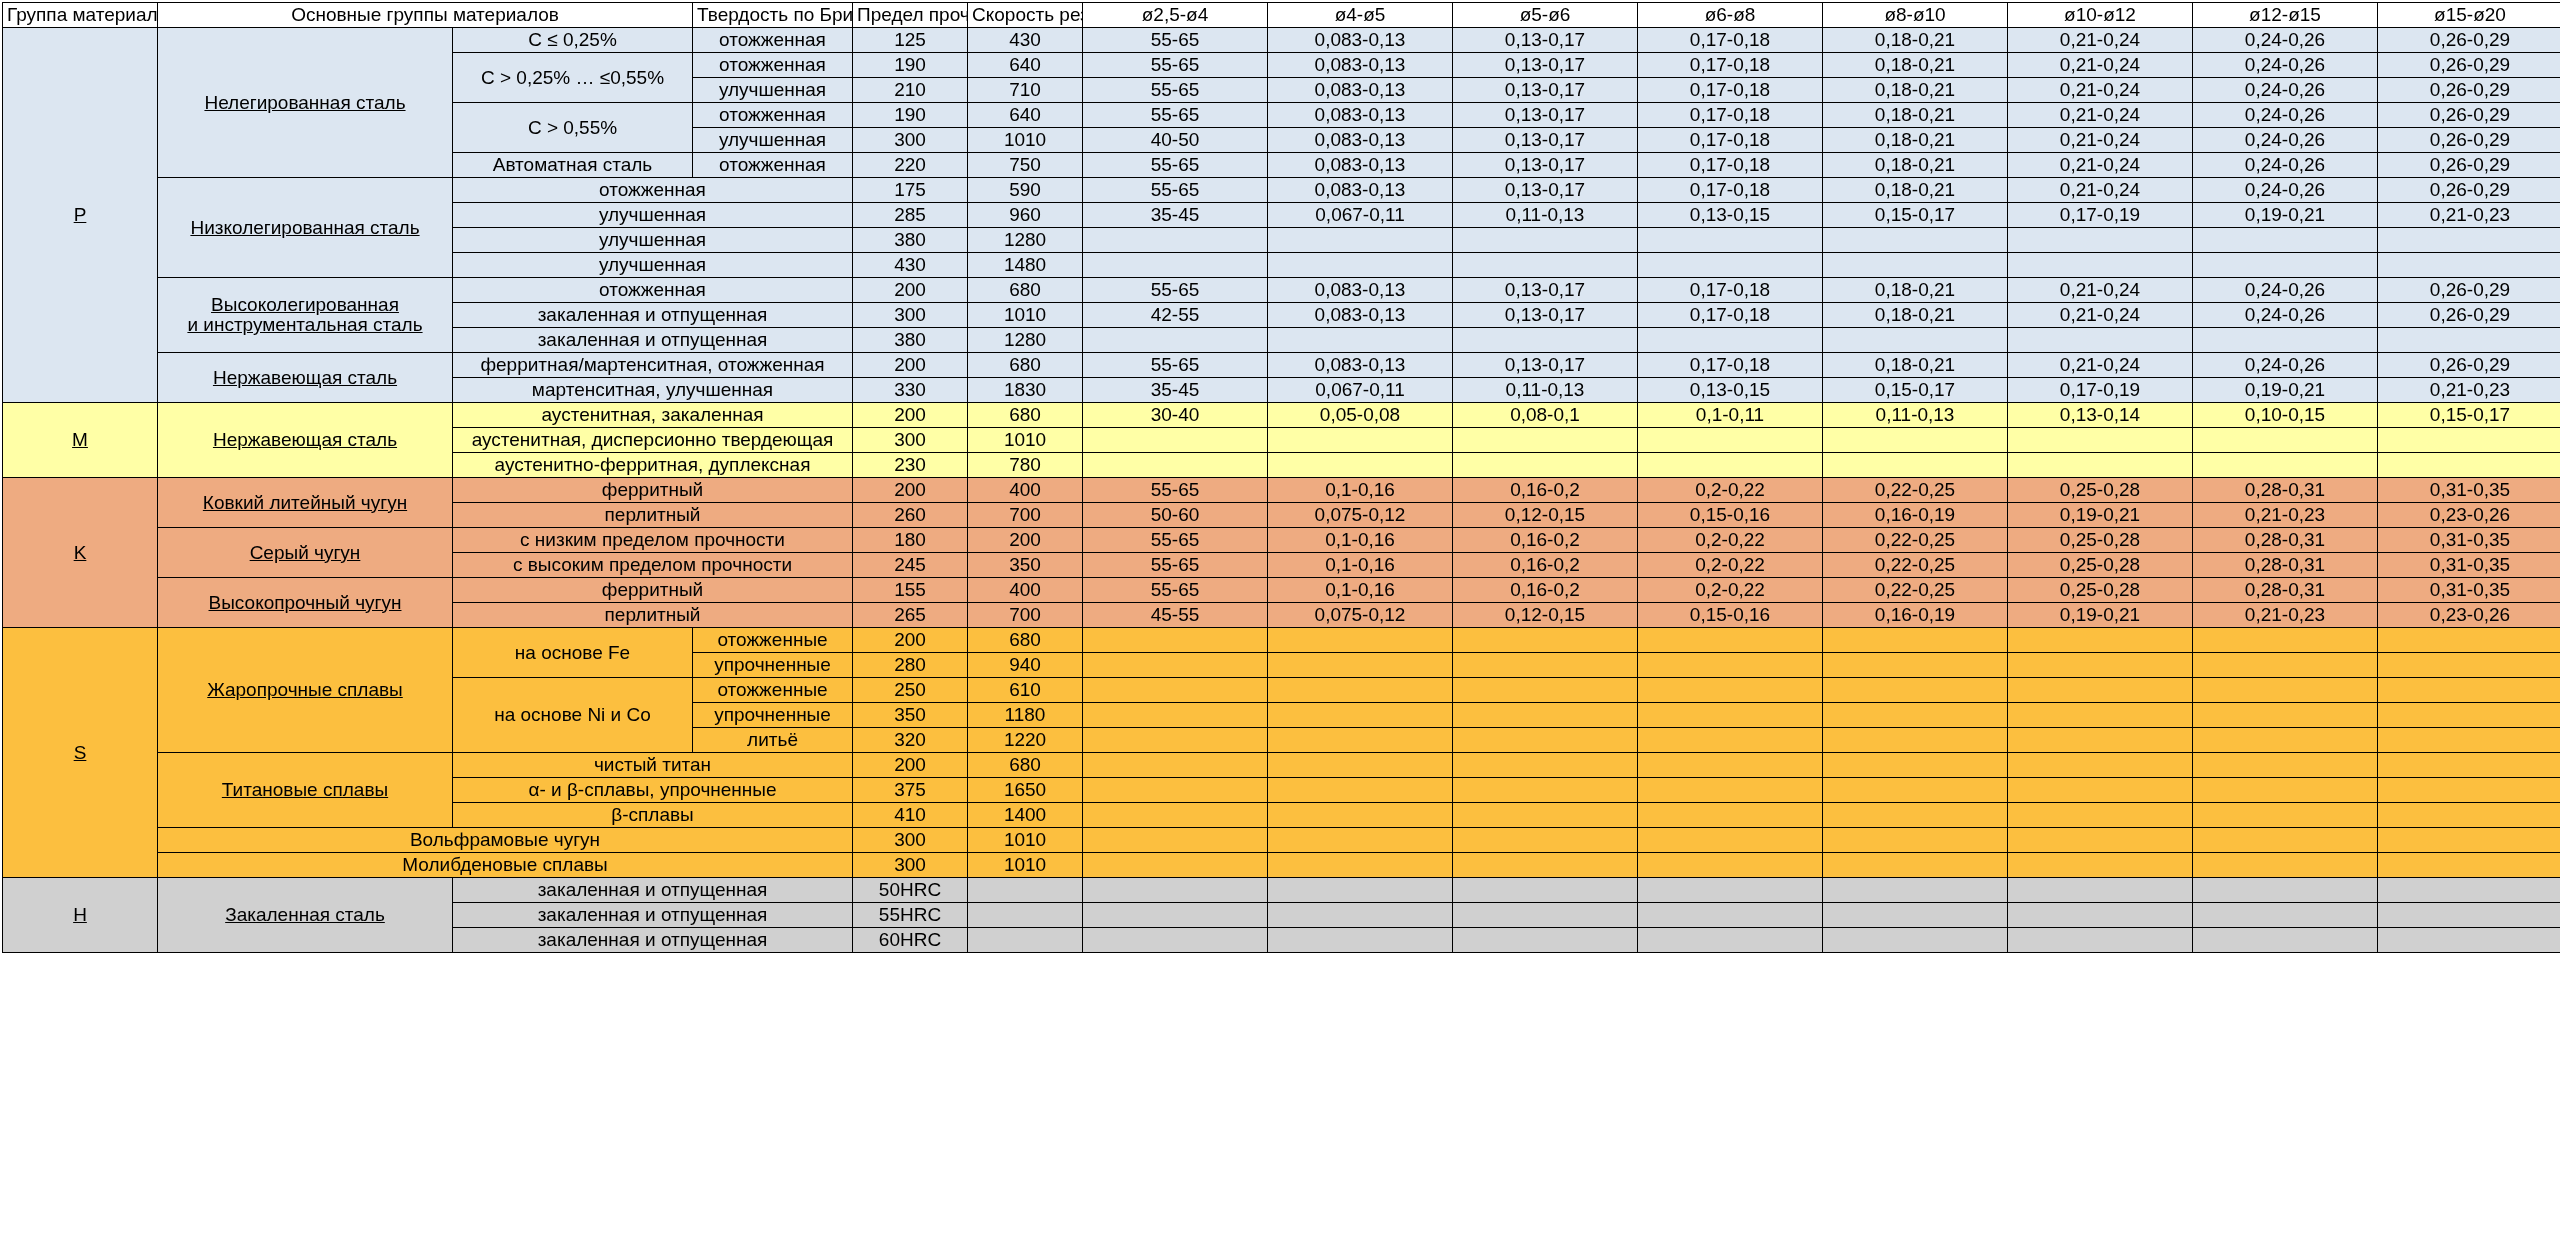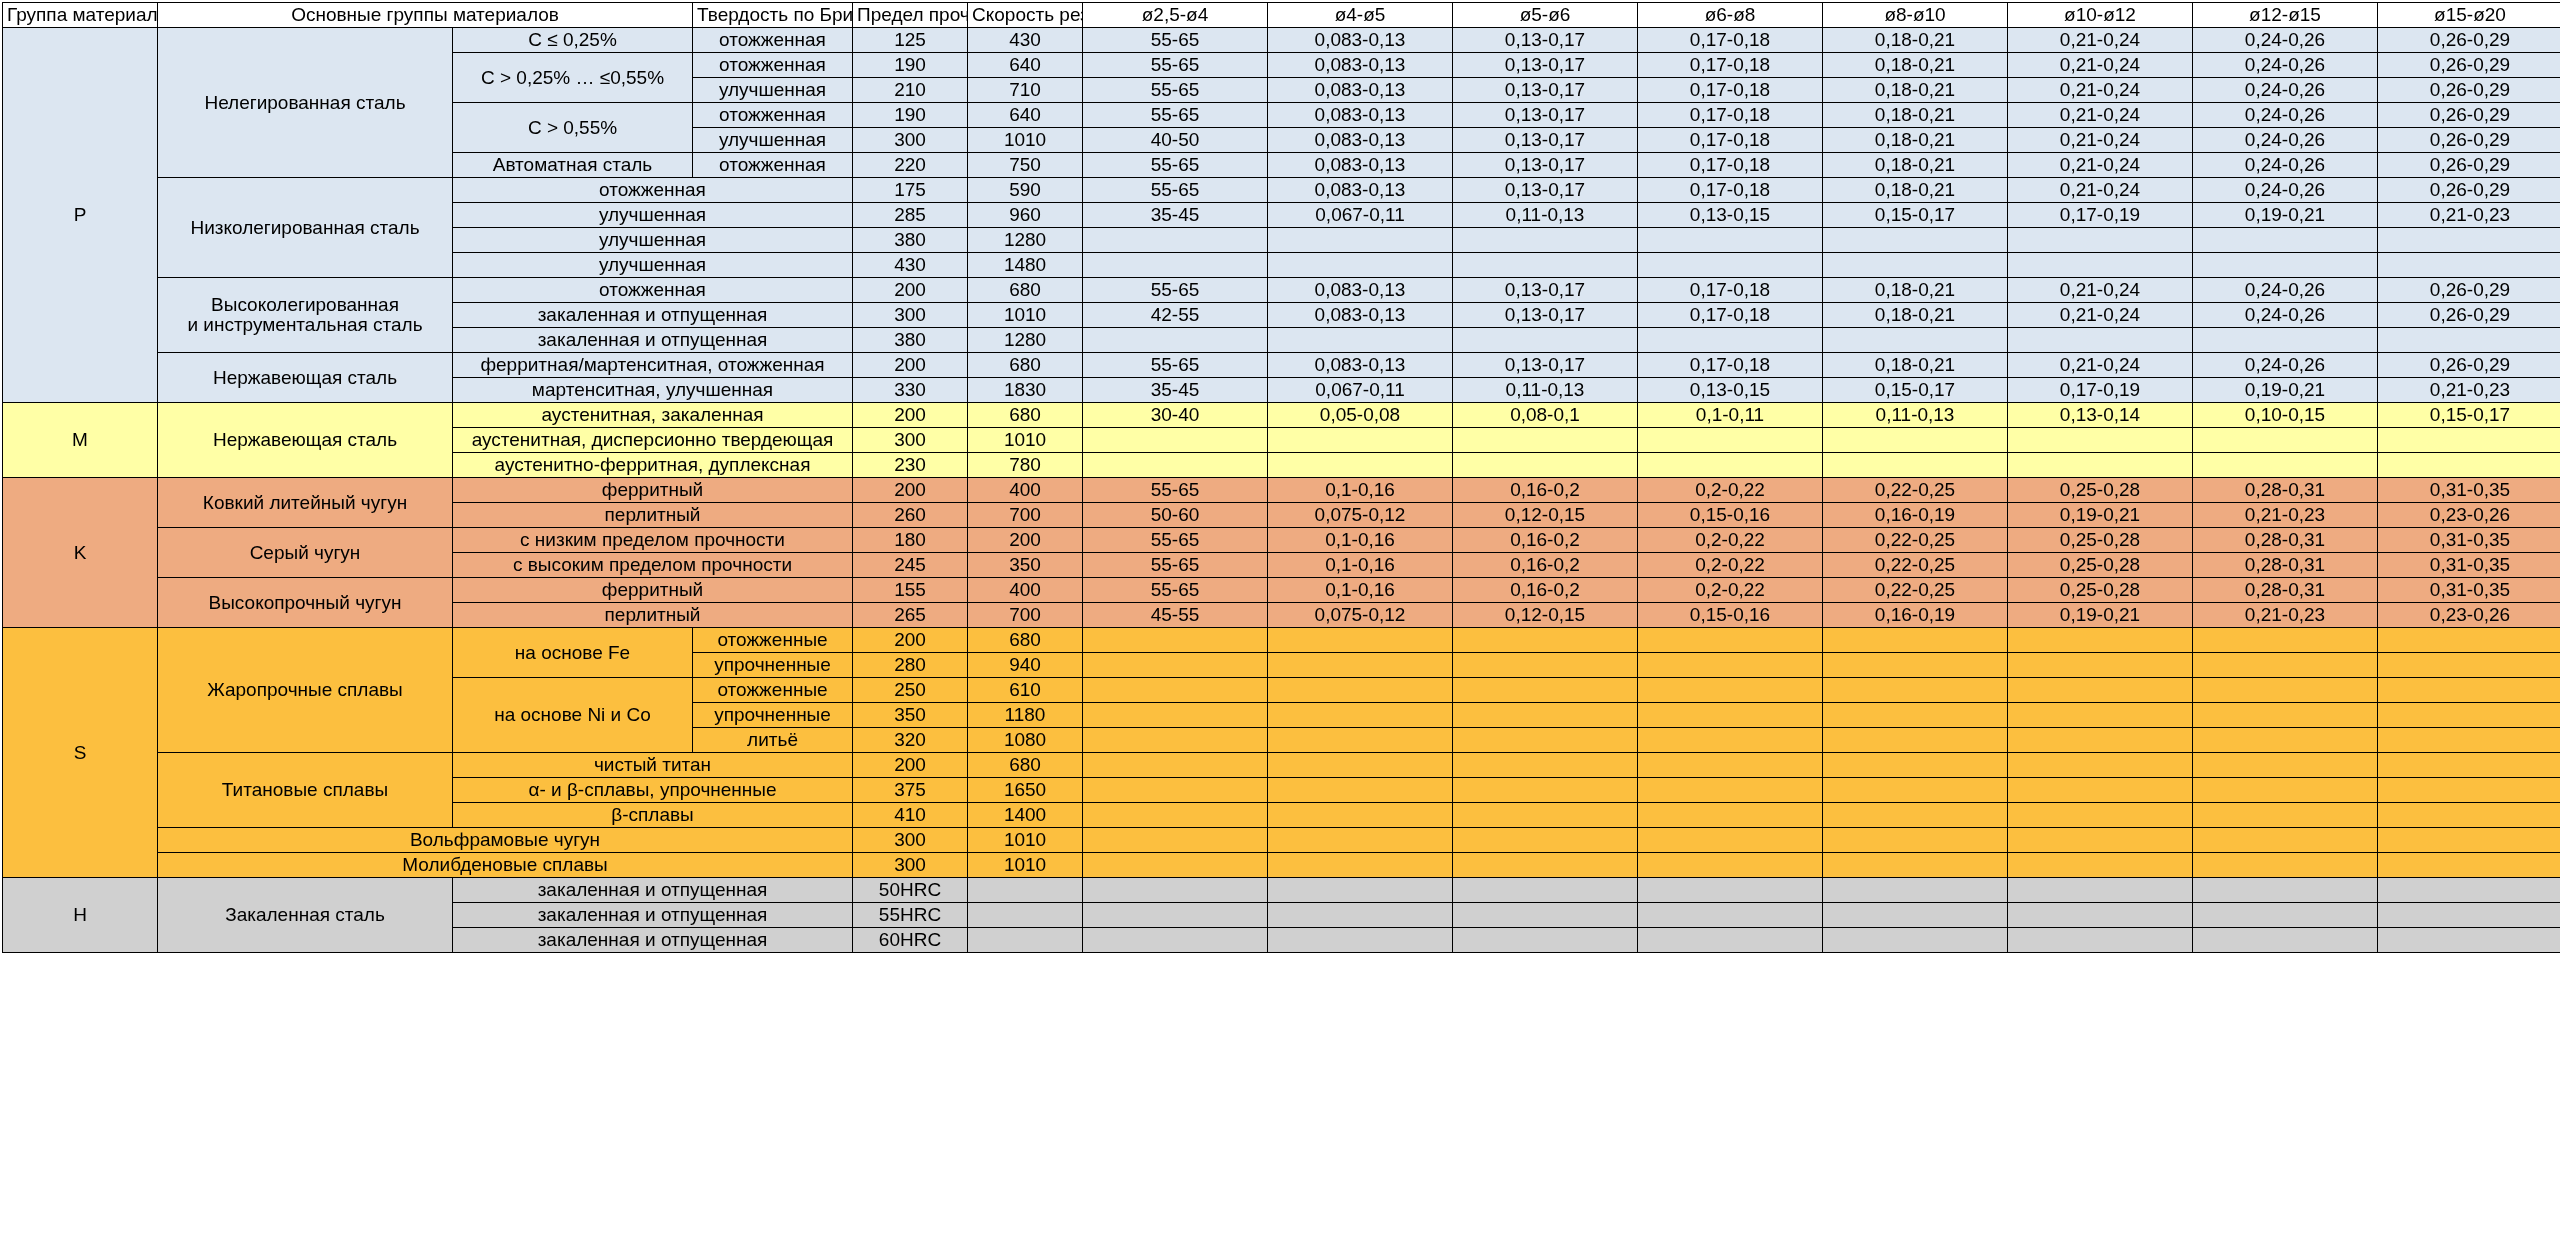--- a/index.html
+++ b/index.html
@@ -39,20 +39,21 @@
     font-size: 20px;
     background: #ffffff;
     white-space: normal;
     line-height: 1.12;
   }
   .grpcell {
     font-weight: normal;
     font-size: 20px;
     white-space: normal;
     line-height: 1.15;
+    text-decoration: underline;
   }
   .bold { font-weight: bold; }
   
   .p   { background: #dce6f1; }
   .m   { background: #ffffa6; margin-left: 28px; }
   .k   { background: #eeab81; }
   .s   { background: #fcbf3f; }
   .h   { background: #d0d0d0; }
 </style>
 </head>
@@ -507,21 +508,21 @@
           <td class="s"></td>
           <td class="s"></td>
           <td class="s"></td>
           <td class="s"></td>
           <td class="s"></td>
           <td class="s"></td>
         </tr>
         <tr>
           <td class="s">литьё</td>
           <td class="s">320</td>
-          <td class="s">1080</td>
+          <td class="s">1220</td>
           <td class="s"></td>
           <td class="s"></td>
           <td class="s"></td>
           <td class="s"></td>
           <td class="s"></td>
           <td class="s"></td>
           <td class="s"></td>
           <td class="s"></td>
           <td class="s"></td>
         </tr>

